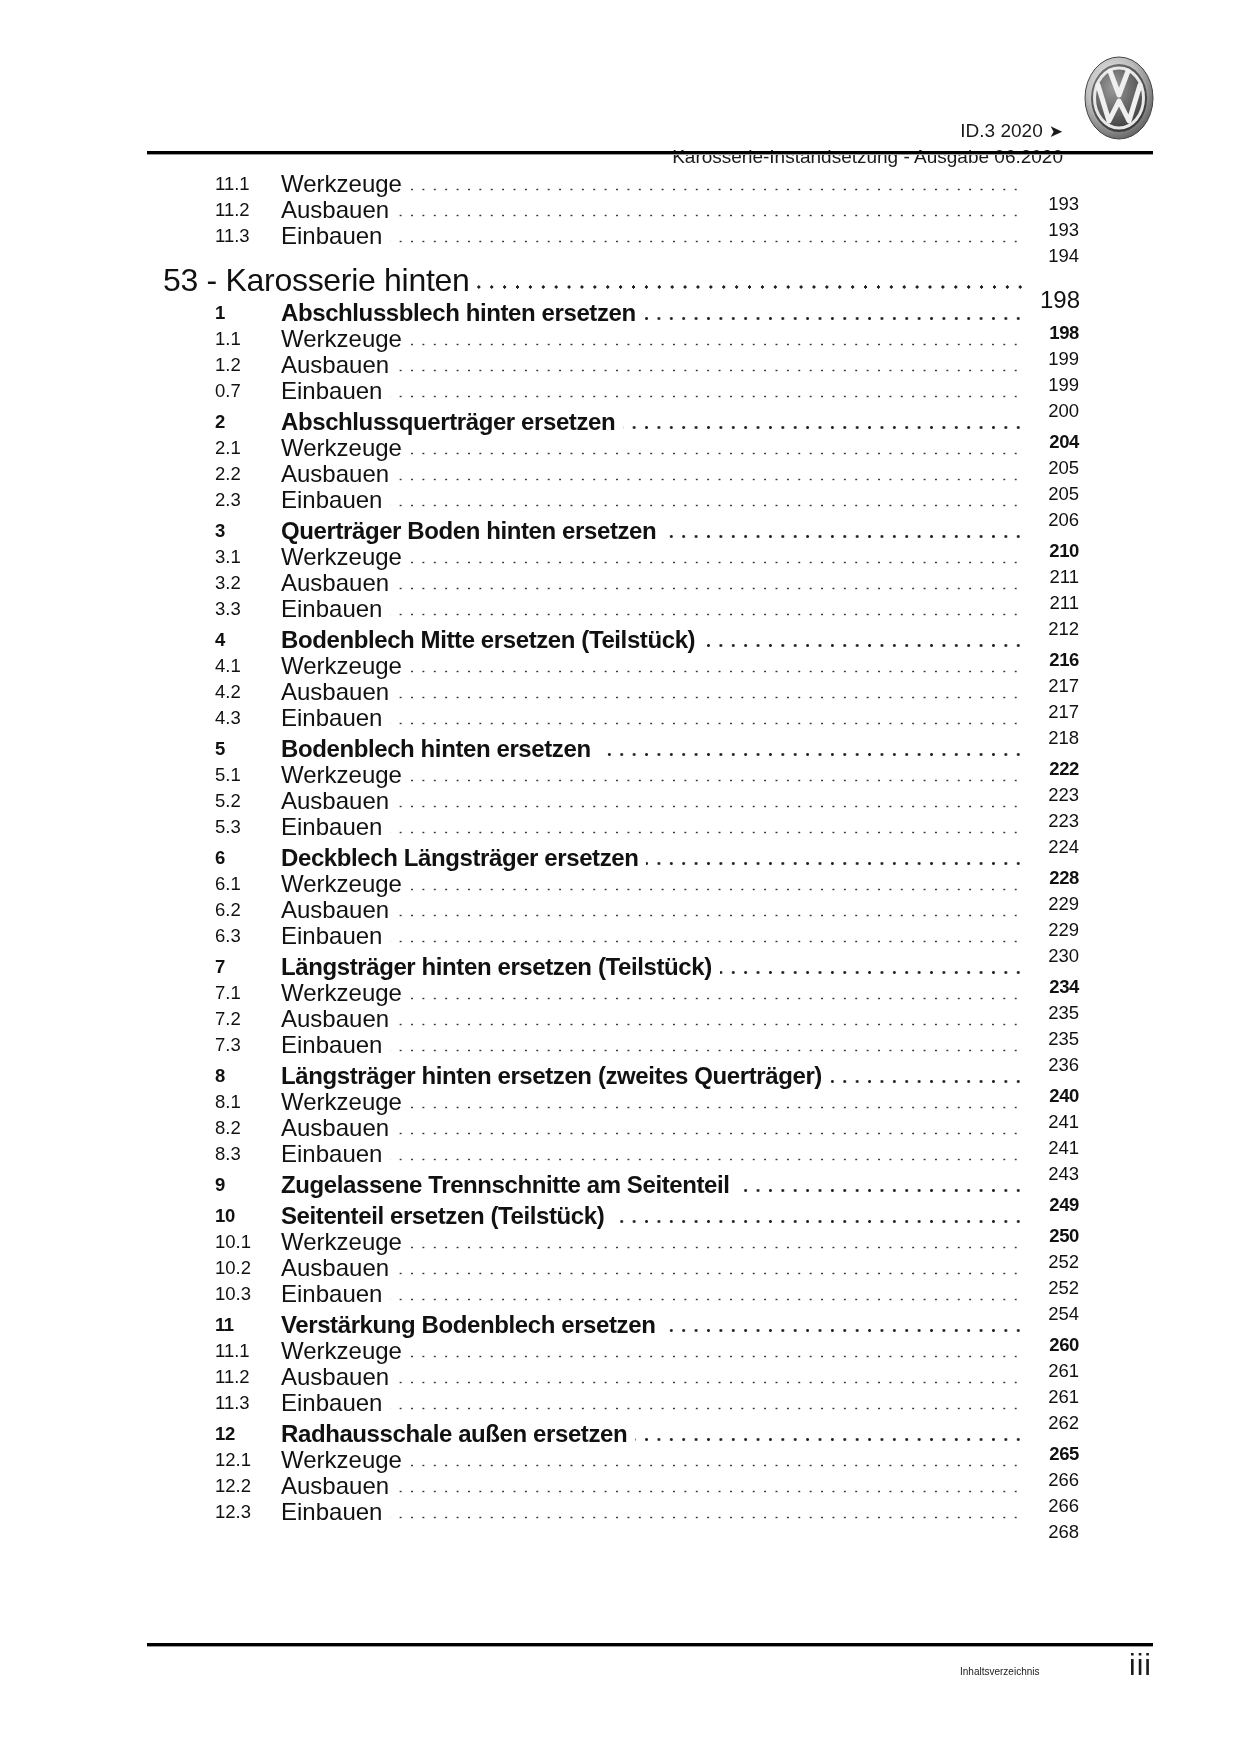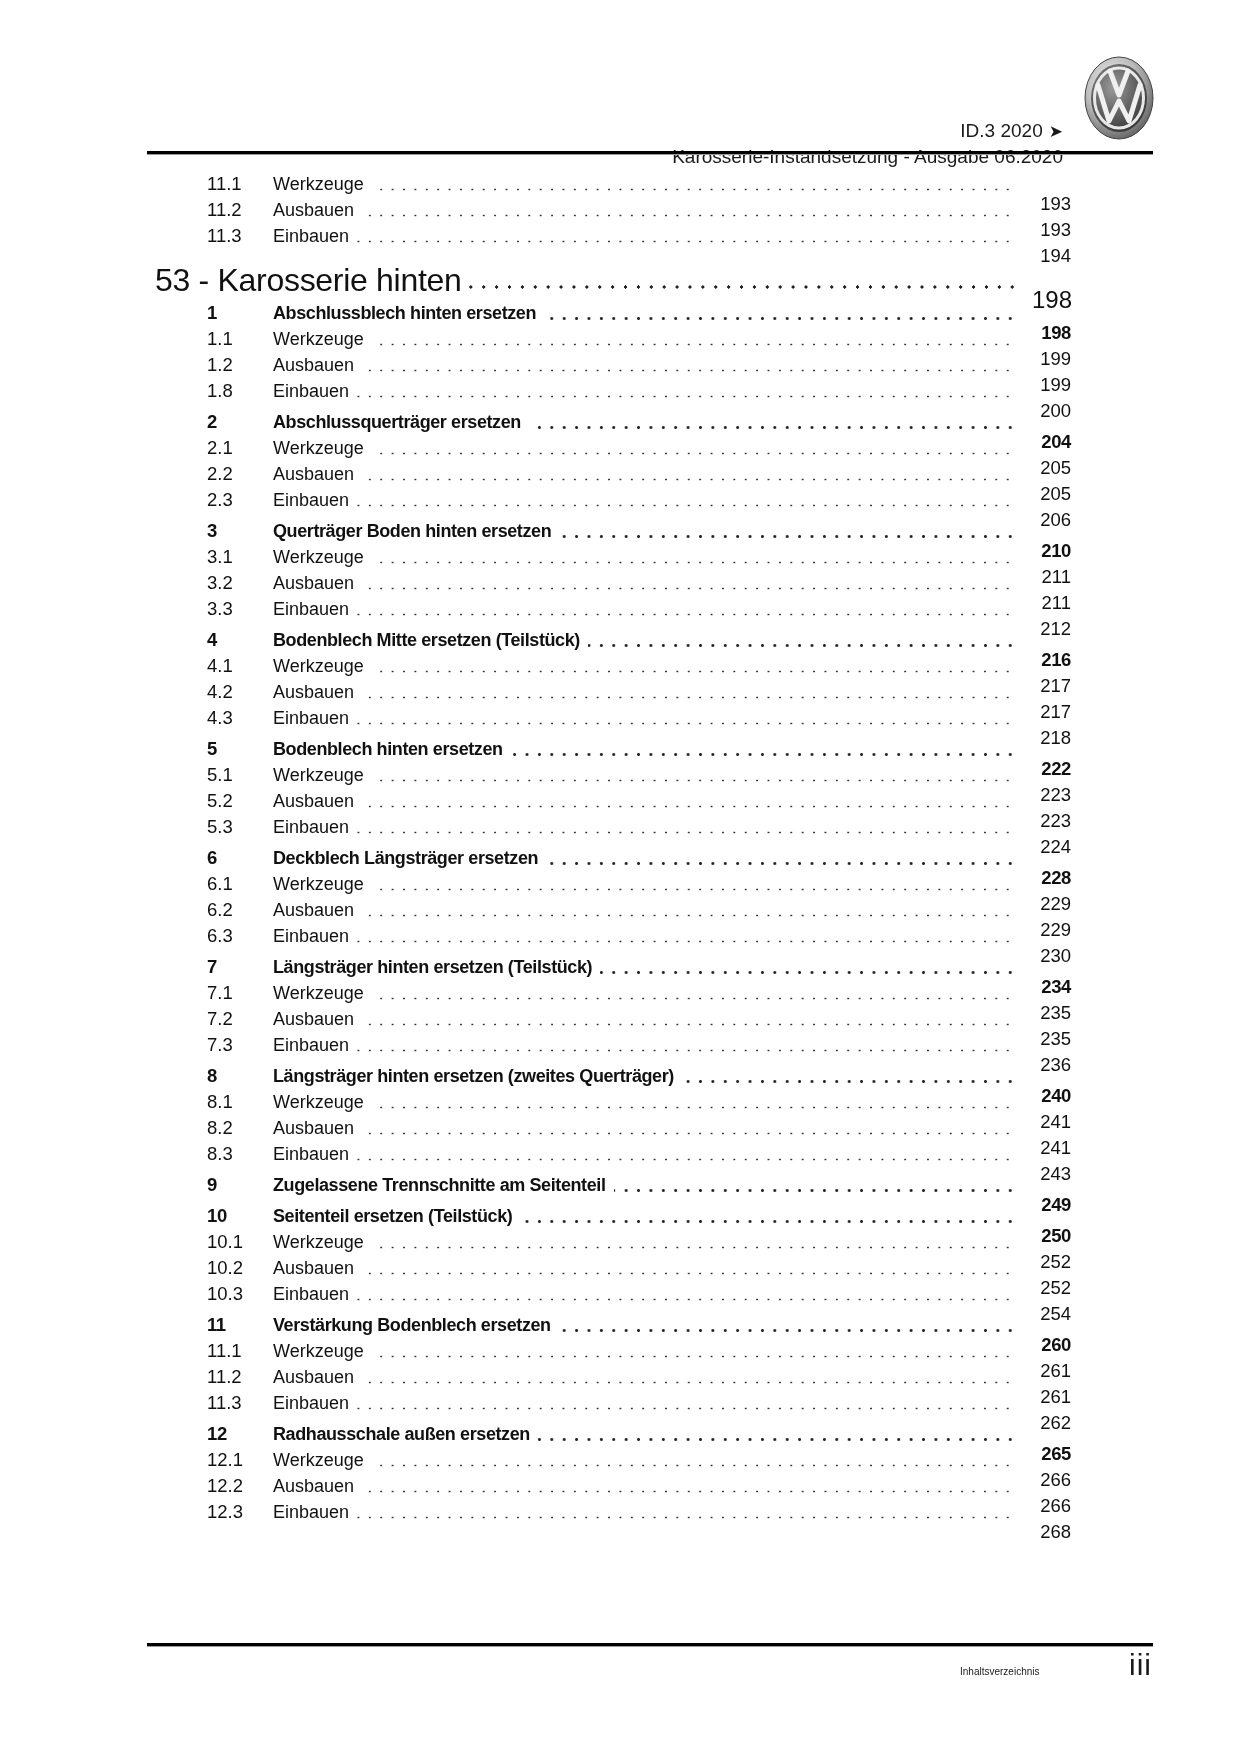--- a/index.html
+++ b/index.html
@@ -11,23 +11,23 @@
   .header-line2 { top: 124px; }
   .arrow { font-size: 17px; margin-left: 6px; }
 
   .logo { position: absolute; left: 1084px; top: 55px; width: 70px; height: 86px; }
 
   .rule { position: absolute; left: 147px; width: 1006px; height: 3px; background: #000; box-shadow: 0 1px 0 #9a9a9a; }
   .rule-top { top: 151px; }
   .rule-bottom { top: 1643px; }
 
   .toc { position: absolute; left: 0; top: 0; width: 1240px; }
-  .row { position: absolute; left: 8px; width: 1151px; height: 24px; }
+  .row { position: absolute; left: 16px; width: 1151px; height: 24px; }
   .num { position: absolute; left: 199px; font-size: 18.5px; line-height: 24px; }
-  .title { position: absolute; left: 265px; font-size: 18px; line-height: 24px; white-space: nowrap; background: #fff; padding-right: 8px; z-index: 2; }
+  .title { position: absolute; left: 265px; font-size: 24px; line-height: 24px; white-space: nowrap; background: #fff; padding-right: 8px; z-index: 2; }
   .leader { position: absolute; left: 265px; right: 145px; top: 16px; height: 3px;
             background-image: radial-gradient(circle, #333 0.95px, transparent 1.15px);
             background-size: 11.4px 3px; background-repeat: repeat-x; z-index: 1; }
   .page { position: absolute; right: 88px; font-size: 18.5px; line-height: 24px; text-align: right; background: #fff; padding-left: 10px; z-index: 2; margin-top: 20px; }
 
   .row.bold .num, .row.bold .title, .row.bold .page { font-weight: bold; letter-spacing: -0.4px; }
   .row.bold .leader { background-image: radial-gradient(circle, #222 1.3px, transparent 1.5px); background-size: 12.4px 3px; }
 
   .row.chapter { height: 32px; }
   .row.chapter .title { left: 147px; font-size: 32px; line-height: 32px; font-weight: normal; letter-spacing: -0.3px; }
@@ -103,21 +103,21 @@
       <span class="leader"></span>
       <span class="page">199</span>
     </div>
   <div class="row" style="top:353px">
       <span class="num">1.2</span>
       <span class="title">Ausbauen</span>
       <span class="leader"></span>
       <span class="page">199</span>
     </div>
   <div class="row" style="top:379px">
-      <span class="num">1.8</span>
+      <span class="num">0.7</span>
       <span class="title">Einbauen</span>
       <span class="leader"></span>
       <span class="page">200</span>
     </div>
 
   <div class="row bold" style="top:410px">
       <span class="num">2</span>
       <span class="title">Abschlussquerträger ersetzen</span>
       <span class="leader"></span>
       <span class="page">204</span>

